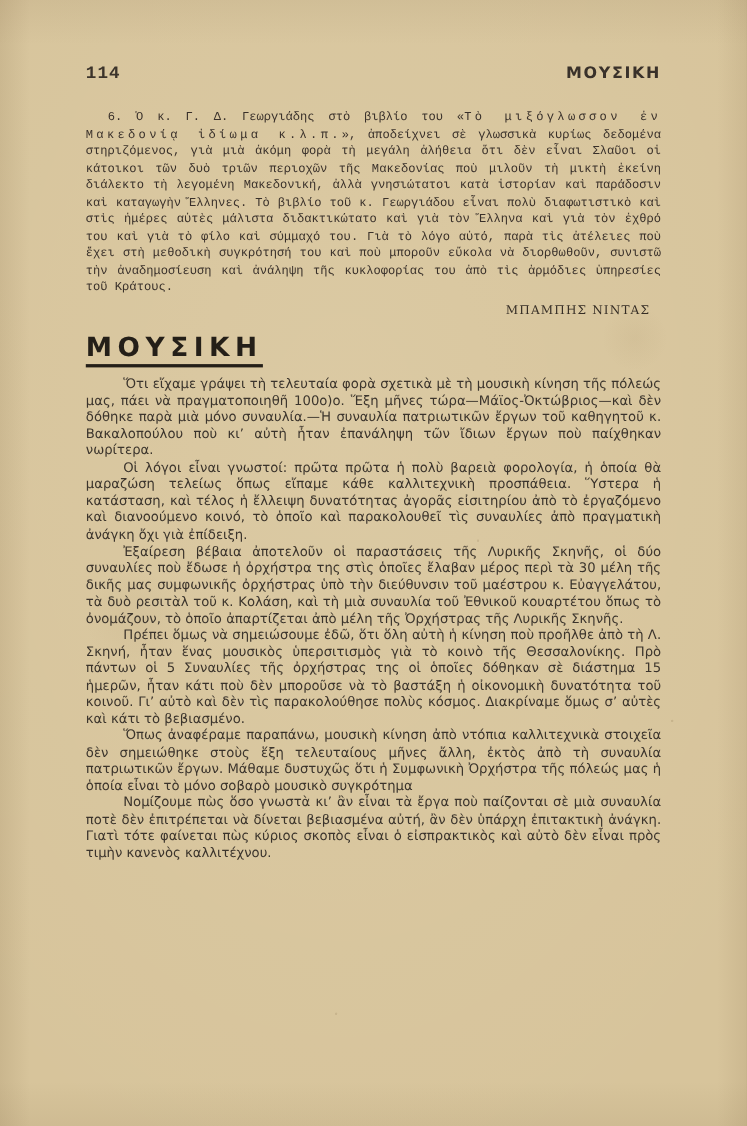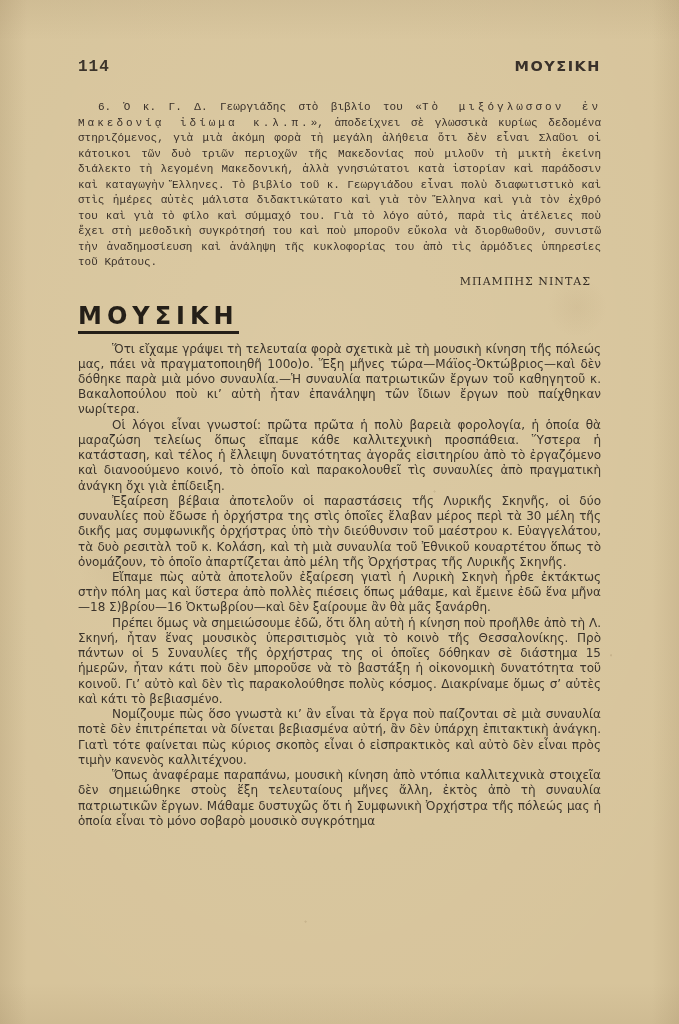--- a/index.html
+++ b/index.html
@@ -122,20 +122,19 @@
     <p class="signature">ΜΠΑΜΠΗΣ ΝΙΝΤΑΣ</p>
   </section>
 
   <section class="music-section">
     <h1 class="music-title">ΜΟΥΣΙΚΗ</h1>
 
     <div class="music-body">
       <p class="body-p">Ὅτι εἴχαμε γράψει τὴ τελευταία φορὰ σχετικὰ μὲ τὴ μουσικὴ κίνηση τῆς πόλεώς μας, πάει νὰ πραγματοποιηθῆ 100ο)ο. Ἕξη μῆνες τώρα—Μάϊος-Ὀκτώβριος—καὶ δὲν δόθηκε παρὰ μιὰ μόνο συναυλία.—Ἡ συναυλία πατριωτικῶν ἔργων τοῦ καθηγητοῦ κ. Βακαλοπούλου ποὺ κι’ αὐτὴ ἦταν ἐπανάληψη τῶν ἴδιων ἔργων ποὺ παίχθηκαν νωρίτερα.</p>
       <p class="body-p">Οἱ λόγοι εἶναι γνωστοί: πρῶτα πρῶτα ἡ πολὺ βαρειὰ φορολογία, ἡ ὁποία θὰ μαραζώση τελείως ὅπως εἴπαμε κάθε καλλιτεχνικὴ προσπάθεια. Ὕστερα ἡ κατάσταση, καὶ τέλος ἡ ἔλλειψη δυνατότητας ἀγορᾶς εἰσιτηρίου ἀπὸ τὸ ἐργαζόμενο καὶ διανοούμενο κοινό, τὸ ὁποῖο καὶ παρακολουθεῖ τὶς συναυλίες ἀπὸ πραγματικὴ ἀνάγκη ὄχι γιὰ ἐπίδειξη.</p>
       <p class="body-p">Ἐξαίρεση βέβαια ἀποτελοῦν οἱ παραστάσεις τῆς Λυρικῆς Σκηνῆς, οἱ δύο συναυλίες ποὺ ἔδωσε ἡ ὀρχήστρα της στὶς ὁποῖες ἔλαβαν μέρος περὶ τὰ 30 μέλη τῆς δικῆς μας συμφωνικῆς ὀρχήστρας ὑπὸ τὴν διεύθυνσιν τοῦ μαέστρου κ. Εὐαγγελάτου, τὰ δυὸ ρεσιτὰλ τοῦ κ. Κολάση, καὶ τὴ μιὰ συναυλία τοῦ Ἐθνικοῦ κουαρτέτου ὅπως τὸ ὀνομάζουν, τὸ ὁποῖο ἀπαρτίζεται ἀπὸ μέλη τῆς Ὀρχήστρας τῆς Λυρικῆς Σκηνῆς.</p>
-      <p class="body-p">Εἴπαμε πὼς αὐτὰ ἀποτελοῦν ἐξαίρεση γιατὶ ἡ Λυρικὴ Σκηνὴ ἦρθε ἐκτάκτως στὴν πόλη μας καὶ ὕστερα ἀπὸ πολλὲς πιέσεις ὅπως μάθαμε, καὶ ἔμεινε ἐδῶ ἕνα μῆνα—18 Σ)βρίου—16 Ὀκτωβρίου—καὶ δὲν ξαίρουμε ἂν θὰ μᾶς ξανάρθη.</p>
       <p class="body-p">Πρέπει ὅμως νὰ σημειώσουμε ἐδῶ, ὅτι ὅλη αὐτὴ ἡ κίνηση ποὺ προῆλθε ἀπὸ τὴ Λ. Σκηνή, ἦταν ἕνας μουσικὸς ὑπερσιτισμὸς γιὰ τὸ κοινὸ τῆς Θεσσαλονίκης. Πρὸ πάντων οἱ 5 Συναυλίες τῆς ὀρχήστρας της οἱ ὁποῖες δόθηκαν σὲ διάστημα 15 ἡμερῶν, ἦταν κάτι ποὺ δὲν μποροῦσε νὰ τὸ βαστάξη ἡ οἰκονομικὴ δυνατότητα τοῦ κοινοῦ. Γι’ αὐτὸ καὶ δὲν τὶς παρακολούθησε πολὺς κόσμος. Διακρίναμε ὅμως σ’ αὐτὲς καὶ κάτι τὸ βεβιασμένο.</p>
+      <p class="body-p">Ὅπως ἀναφέραμε παραπάνω, μουσικὴ κίνηση ἀπὸ ντόπια καλλιτεχνικὰ στοιχεῖα δὲν σημειώθηκε στοὺς ἕξη τελευταίους μῆνες ἄλλη, ἐκτὸς ἀπὸ τὴ συναυλία πατριωτικῶν ἔργων. Μάθαμε δυστυχῶς ὅτι ἡ Συμφωνικὴ Ὀρχήστρα τῆς πόλεώς μας ἡ ὁποία εἶναι τὸ μόνο σοβαρὸ μουσικὸ συγκρότημα</p>
       <p class="body-p">Νομίζουμε πὼς ὅσο γνωστὰ κι’ ἂν εἶναι τὰ ἔργα ποὺ παίζονται σὲ μιὰ συναυλία ποτὲ δὲν ἐπιτρέπεται νὰ δίνεται βεβιασμένα αὐτή, ἂν δὲν ὑπάρχη ἐπιτακτικὴ ἀνάγκη. Γιατὶ τότε φαίνεται πὼς κύριος σκοπὸς εἶναι ὁ εἰσπρακτικὸς καὶ αὐτὸ δὲν εἶναι πρὸς τιμὴν κανενὸς καλλιτέχνου.</p>
-      <p class="body-p">Ὅπως ἀναφέραμε παραπάνω, μουσικὴ κίνηση ἀπὸ ντόπια καλλιτεχνικὰ στοιχεῖα δὲν σημειώθηκε στοὺς ἕξη τελευταίους μῆνες ἄλλη, ἐκτὸς ἀπὸ τὴ συναυλία πατριωτικῶν ἔργων. Μάθαμε δυστυχῶς ὅτι ἡ Συμφωνικὴ Ὀρχήστρα τῆς πόλεώς μας ἡ ὁποία εἶναι τὸ μόνο σοβαρὸ μουσικὸ συγκρότημα</p>
     </div>
   </section>
 
 </div>
 
 </body></html>

